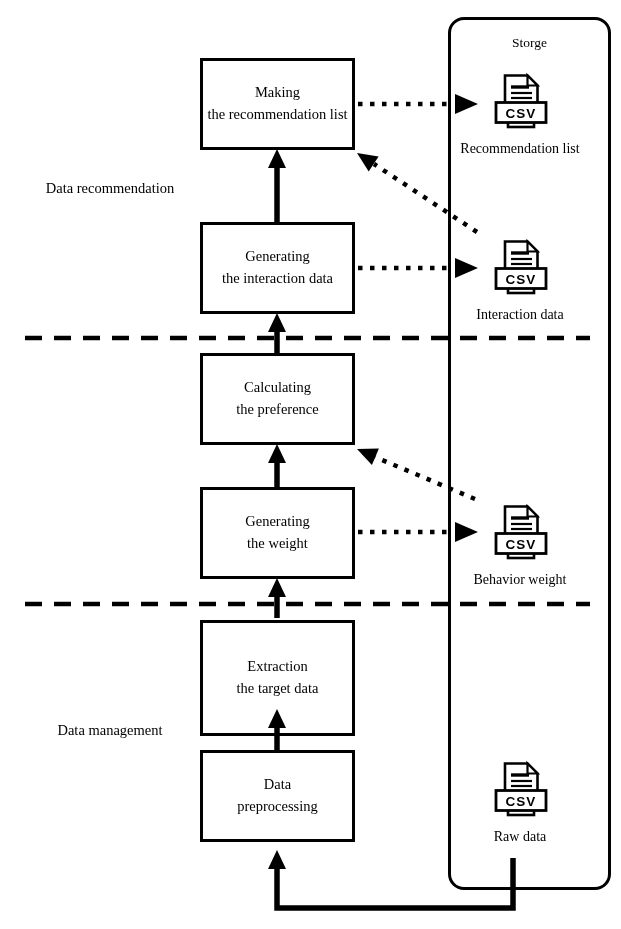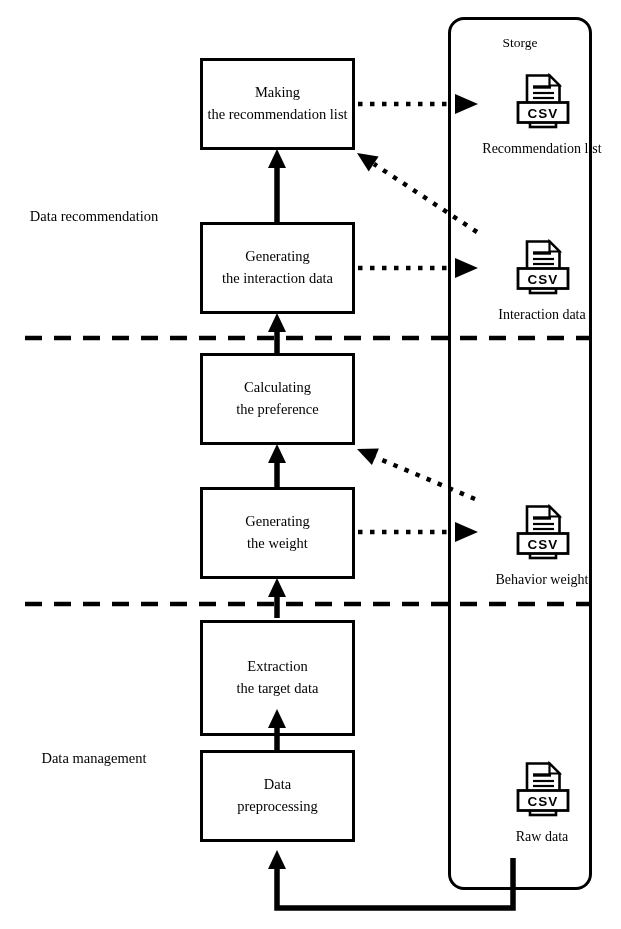--- a/index.html
+++ b/index.html
@@ -28,54 +28,52 @@
     text-align: center;
     font-size: 14.5px;
     line-height: 1.5;
     z-index: 2;
   }
   .pbox span { display: block; white-space: nowrap; }
 
   
   .stage-label {
     position: absolute;
-    left: 14px;
+    left: 30px;
     width: 160px;
     text-align: center;
     font-size: 14.5px;
     z-index: 2;
-    margin-top: 28px;
   }
 
   
   .storage {
     position: absolute;
     left: 448px;
     top: 17px;
-    width: 144px;
+    width: 163px;
     height: 873px;
     border: 3px solid #000;
     border-radius: 16px;
     box-sizing: border-box;
     background: #fff;
     z-index: 1;
   }
   .storage-title {
     text-align: center;
     margin-top: 15px;
     font-size: 13.5px;
   }
 
   .file {
     position: absolute;
     left: 448px;
     width: 144px;
     text-align: center;
     z-index: 2;
-    padding-left: 22px;
   }
   .file svg { display: block; margin: 0 auto; }
   .file-label { font-size: 14px; margin-top: 7px; white-space: nowrap; }
 
   .csv-badge-text {
     font-family: "Liberation Sans", sans-serif;
     font-weight: bold;
     font-size: 13.5px;
     letter-spacing: 1px;
   }

